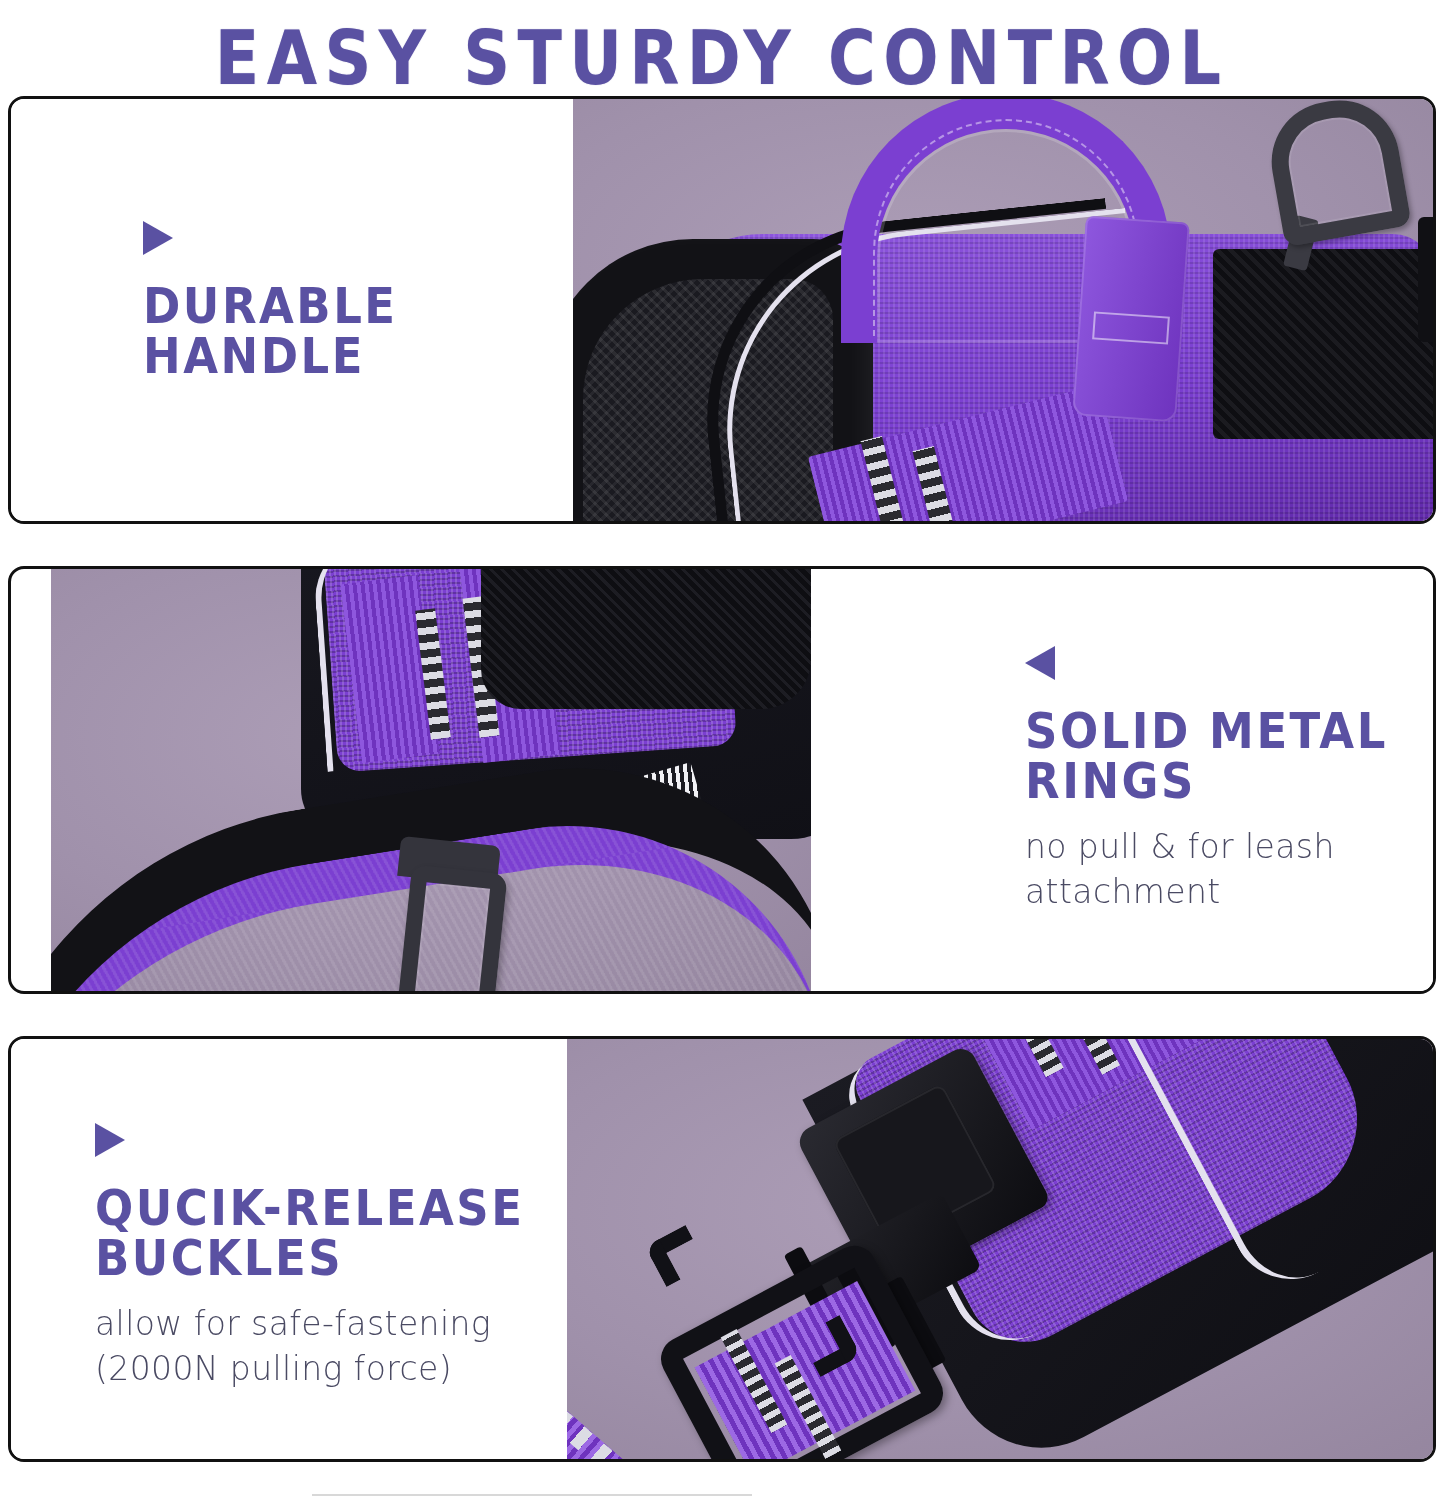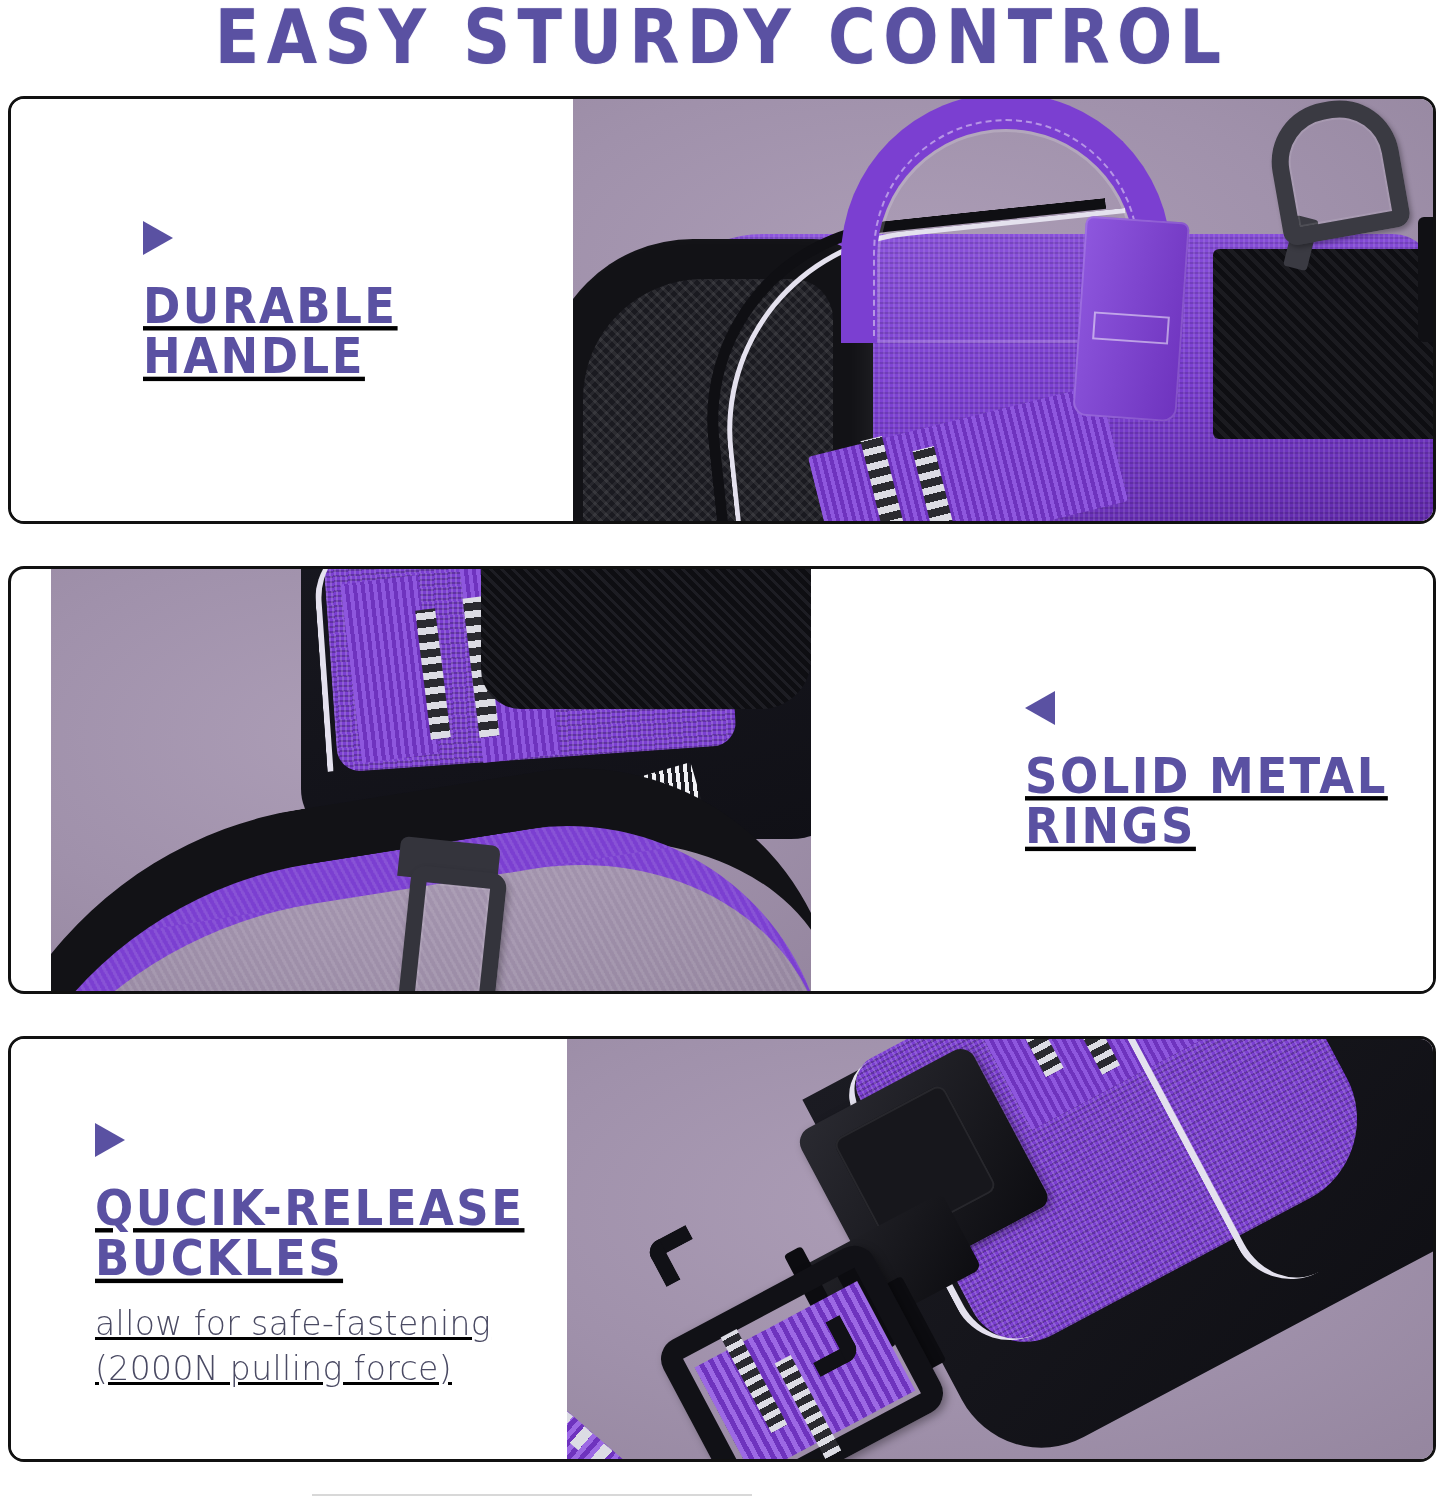--- a/index.html
+++ b/index.html
@@ -8,22 +8,22 @@
     width:1444px; height:1500px;
     background:#ffffff;
     font-family:"Liberation Sans", sans-serif;
     overflow:hidden;
   }
 
   #stage { position:relative; width:1444px; height:1500px; background:#fff; }
 
   
   .banner {
-    position:absolute; left:0; top:0; width:1444px; height:86px;
-    display:flex; align-items:flex-start; justify-content:center;
+    position:absolute; left:0; top:8px; width:1444px; height:86px;
+    display:flex; align-items:flex-end; justify-content:center;
   }
   .banner-title {
     font-family:"DejaVu Sans", sans-serif;
     font-weight:700;
     font-size:62px;
     letter-spacing:7px;
     color:#5A51A2;
     transform:scaleY(1.22) scaleX(1.05);
     transform-origin:center center;
     white-space:nowrap;
@@ -31,21 +31,20 @@
   }
 
   
   .panel {
     position:absolute;
     border:3px solid #111;
     border-radius:16px;
     background:#ffffff;
     overflow:hidden;
     display:flex;
-    text-decoration:underline;
   }
   #panel-1 { left:8px;  top:96px;   width:1428px; height:428px; }
   #panel-2 { left:8px;  top:566px;  width:1428px; height:428px; }
   #panel-3 { left:8px;  top:1036px; width:1428px; height:426px; }
 
   .panel.rev { flex-direction:row-reverse;padding-left:40px; }
 
   .text-pane {
     position:relative;
     background:#fff;
@@ -339,20 +338,22 @@
       </div>
     </div>
   </div>
 
   <div class="panel rev" id="panel-2">
 
     <div class="text-pane">
       <div class="tri left"></div>
       <div class="head">SOLID METAL
 RINGS</div>
+      <div class="sub">no pull &amp; for leash
+attachment</div>
     </div>
 
     <div class="photo-pane">
       <div class="ph" id="p2">
         <div class="bg"></div>
         <div class="vest"></div>
         <div class="vestmesh"></div>
         <div class="vstrapA"></div>
           <div class="vstrapB"></div>
         <div class="vr1"></div>

